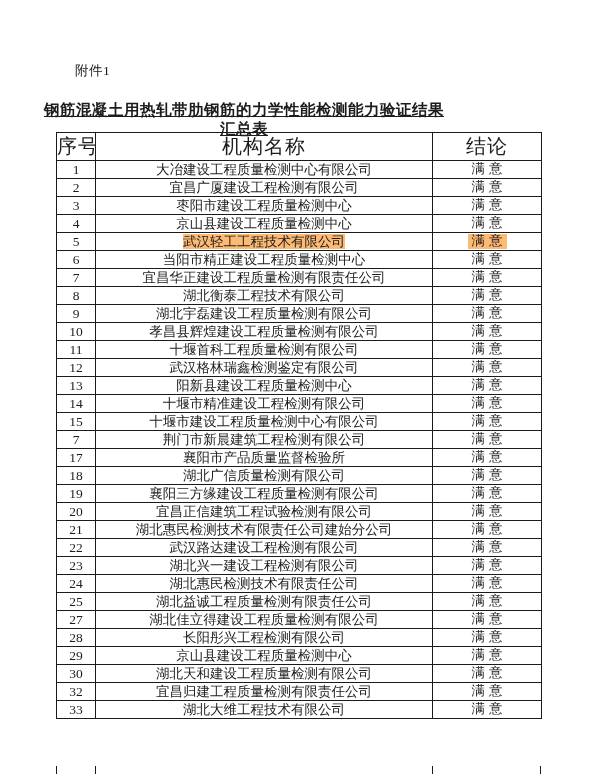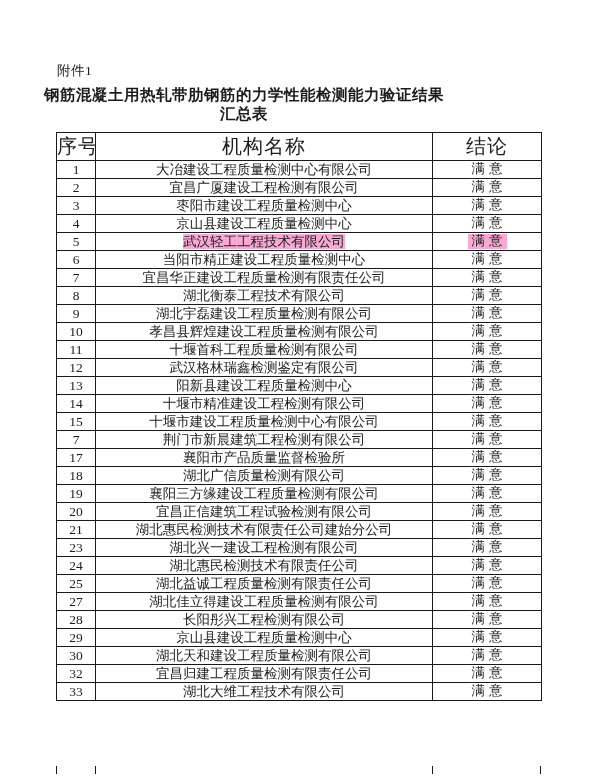--- a/index.html
+++ b/index.html
@@ -6,35 +6,36 @@
   html, body { width: 600px; height: 784px; }
   body {
     position: relative;
     background: #ffffff;
     font-family: "Liberation Serif", "DejaVu Serif", serif;
     color: #1c1c1c;
     overflow: hidden;
   }
   .attachment-label {
     position: absolute;
-    left: 57px;
+    left: 75px;
     top: 62px;
     font-size: 13.5px;
     letter-spacing: 0.5px;
   }
   .doc-title {
     position: absolute;
     left: 0;
-    top: 85px;
+    top: 100px;
     width: 488px;
     text-align: center;
     font-weight: bold;
     font-size: 15.5px;
     line-height: 19px;
     letter-spacing: 0.5px;
+    text-decoration: underline;
   }
   table.results {
     position: absolute;
     left: 56px;
     top: 132px;
     width: 485px;
     border-collapse: collapse;
     table-layout: fixed;
   }
   table.results th,
@@ -55,21 +56,21 @@
     height: 17.4px;
     font-size: 13.5px;
     line-height: 16px;
     padding: 0;
   }
   col.c-index { width: 39px; }
   col.c-name  { width: 337px; }
   col.c-concl { width: 109px; }
   td.index-cell { font-size: 13px; }
   td.concl-cell span { letter-spacing: 4px; padding-left: 4px; font-family: Liberation Mono, monospace; }
-  span.hl { background: #f9a8d4; }
+  span.hl { background: #fdba74; }
   .stub {
     position: absolute;
     top: 766px;
     width: 1px;
     height: 8px;
     background: #1a1a1a;
   }
   .stub.s1 { left: 56px; }
   .stub.s2 { left: 95px; }
   .stub.s3 { left: 432px; }
@@ -198,20 +199,25 @@
         <td class="index-cell">20</td>
         <td class="name-cell"><span>宜昌正信建筑工程试验检测有限公司</span></td>
         <td class="concl-cell"><span>满意</span></td>
       </tr>
       <tr>
         <td class="index-cell">21</td>
         <td class="name-cell"><span>湖北惠民检测技术有限责任公司建始分公司</span></td>
         <td class="concl-cell"><span>满意</span></td>
       </tr>
       <tr>
+        <td class="index-cell">22</td>
+        <td class="name-cell"><span>武汉路达建设工程检测有限公司</span></td>
+        <td class="concl-cell"><span>满意</span></td>
+      </tr>
+      <tr>
         <td class="index-cell">23</td>
         <td class="name-cell"><span>湖北兴一建设工程检测有限公司</span></td>
         <td class="concl-cell"><span>满意</span></td>
       </tr>
       <tr>
         <td class="index-cell">24</td>
         <td class="name-cell"><span>湖北惠民检测技术有限责任公司</span></td>
         <td class="concl-cell"><span>满意</span></td>
       </tr>
       <tr>

